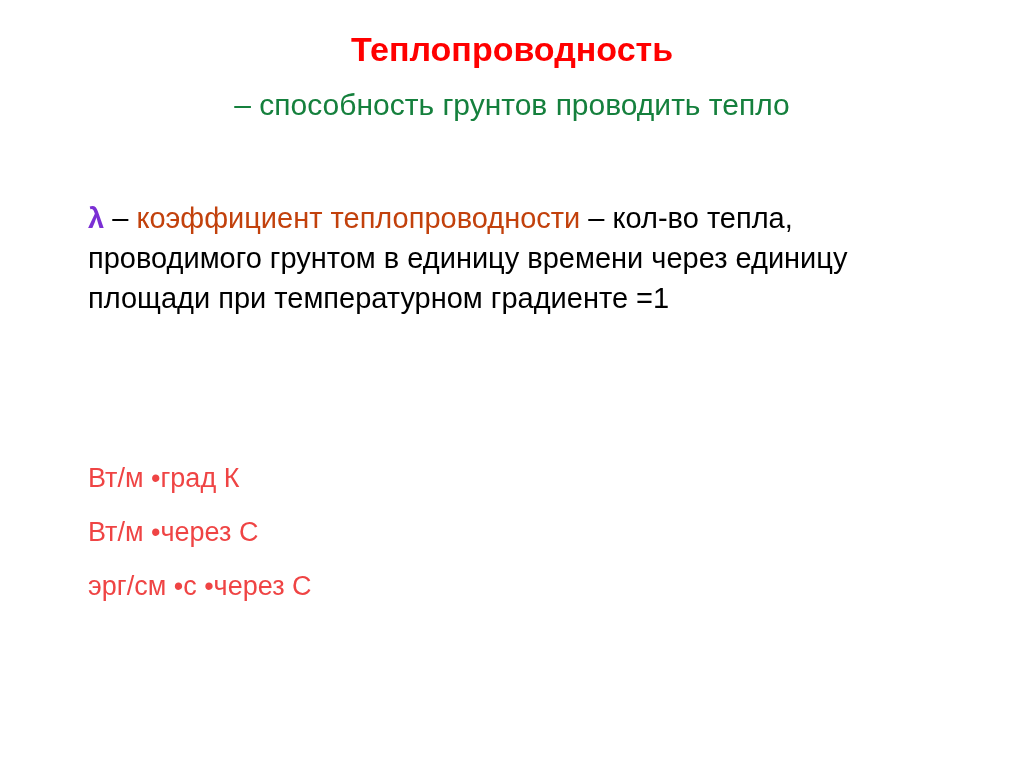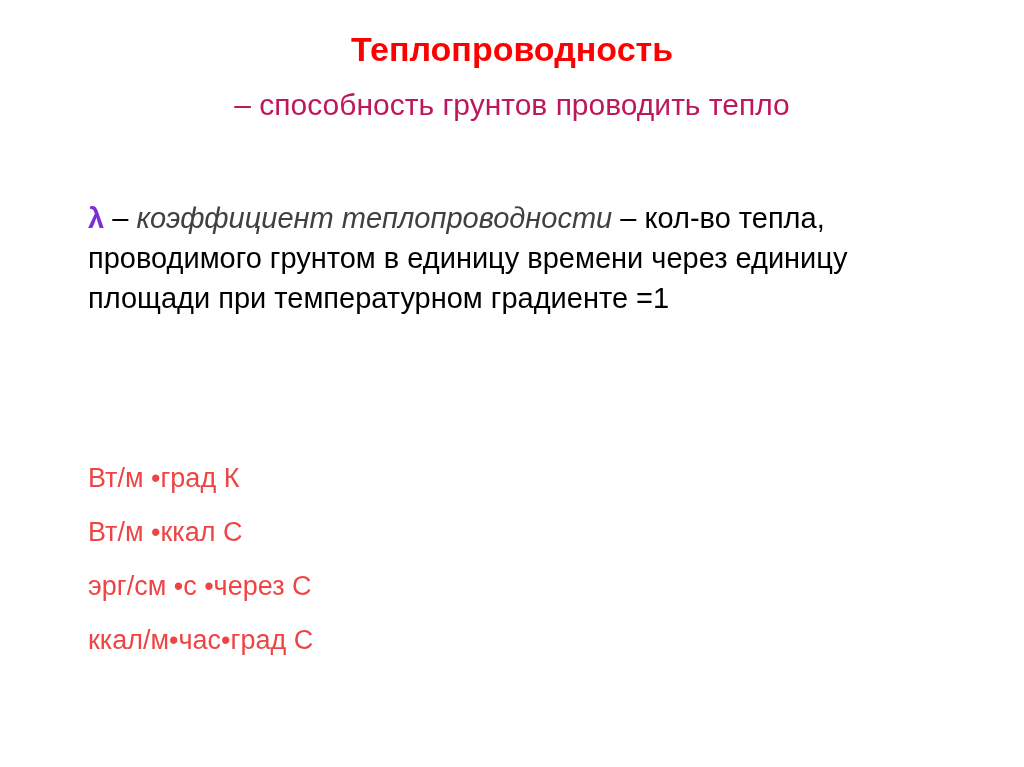--- a/index.html
+++ b/index.html
@@ -31,38 +31,37 @@
     color: #ff0000;
     letter-spacing: 0px;
   }
   .subtitle {
     position: absolute;
     top: 88px;
     left: 0;
     width: 1024px;
     text-align: center;
     font-size: 30px;
-    color: #be185d;
+    color: #15803d;
   }
   .body-block {
     position: absolute;
     top: 198px;
     left: 88px;
     width: 880px;
     font-size: 29px;
     line-height: 1.38;
     color: #000000;
   }
   .lambda {
     color: #7b2fd4;
     font-weight: bold;
   }
   .accent {
-    color: #404040;
-    font-style: italic;
+    color: #c2410c;
   }
   .units {
     position: absolute;
     top: 463px;
     left: 88px;
     width: 880px;
     color: #ef4444;
     font-size: 27px;
   }
   .units div {
@@ -77,18 +76,17 @@
   <div class="title">Теплопроводность</div>
 
   <div class="subtitle">– способность грунтов проводить тепло</div>
 
   <div class="body-block">
     <span class="lambda">λ</span><span> – </span><span class="accent">коэффициент теплопроводности</span><span> – кол-во тепла, проводимого грунтом в единицу времени через единицу площади при температурном градиенте =1</span>
   </div>
 
   <div class="units">
     <div>Вт/м •град К</div>
-    <div>Вт/м •ккал С</div>
+    <div>Вт/м •через С</div>
     <div>эрг/см •с •через С</div>
-    <div>ккал/м•час•град С</div>
   </div>
 
 </div>
 
 </body></html>

